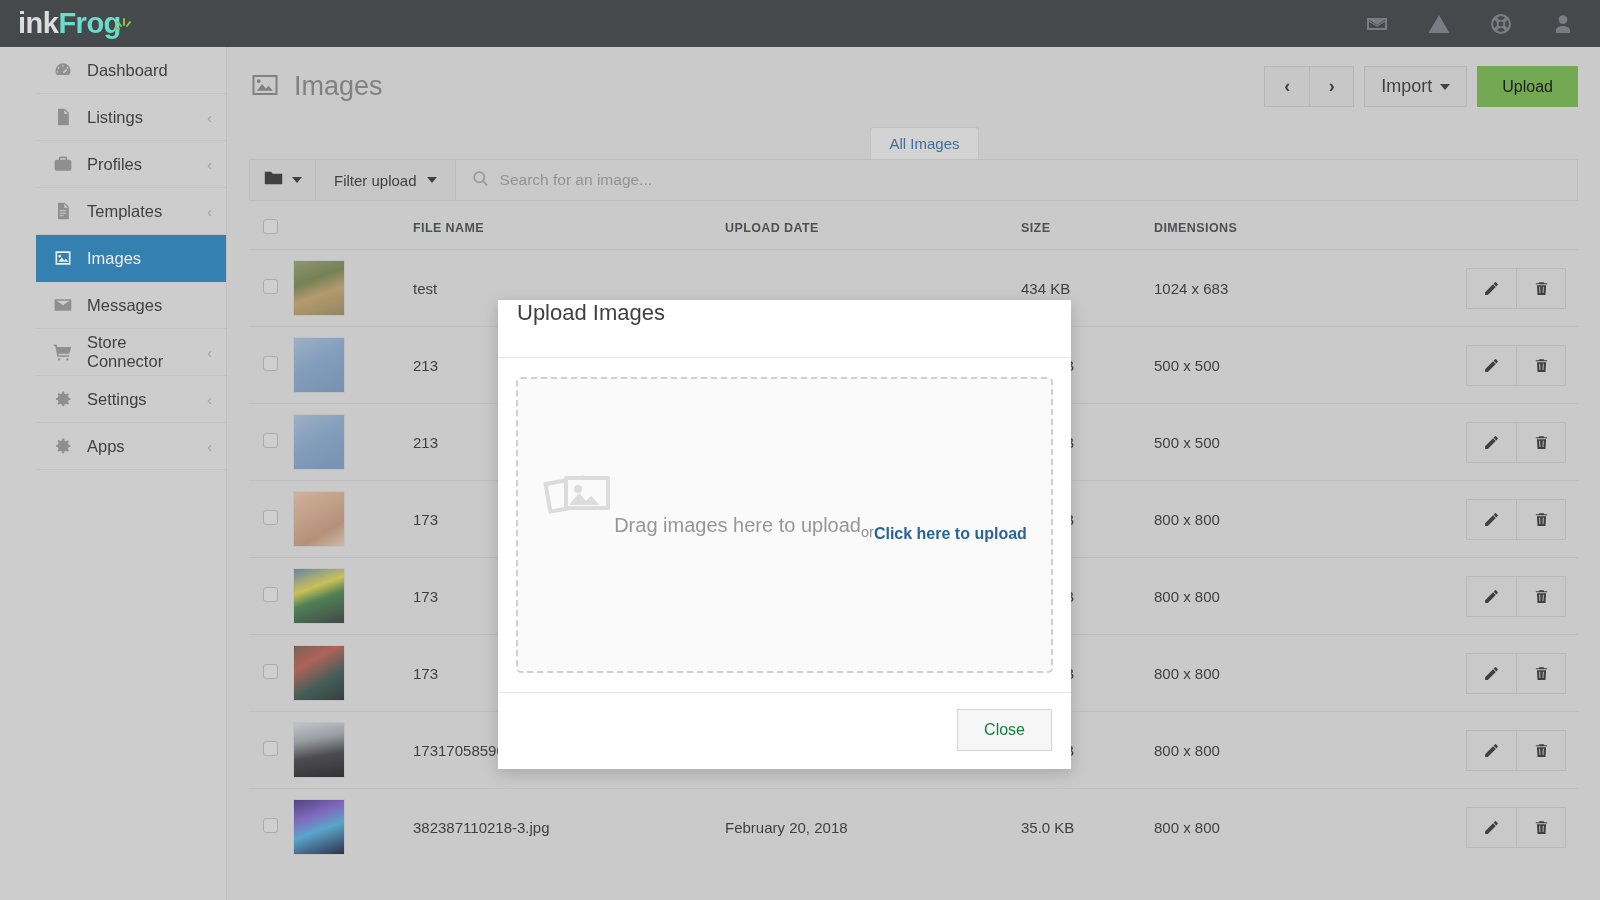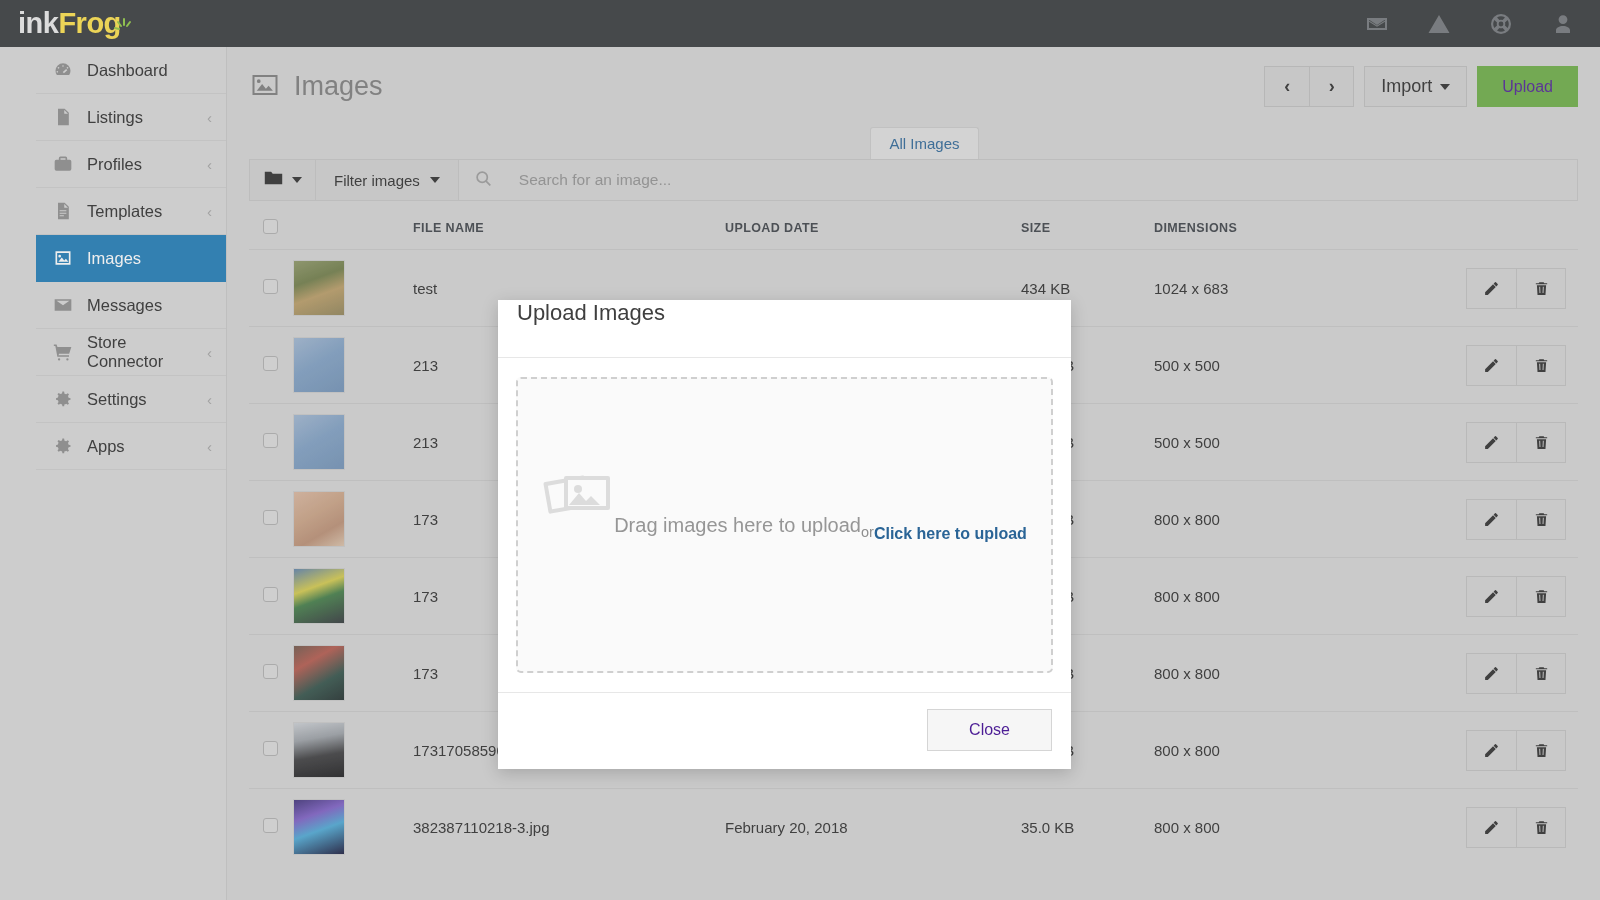--- a/index.html
+++ b/index.html
@@ -13,21 +13,21 @@
 
   
   .topbar {
     position: absolute; top: 0; left: 0; width: 1600px; height: 47px;
     background: #333639;
     display: flex; align-items: center; justify-content: space-between;
     z-index: 30;
   }
   .logo { padding-left: 18px; font-size: 29px; font-weight: bold; letter-spacing: -0.5px; position: relative; }
   .logo .ink { color: #e9e9e9; }
-  .logo .frog { color: #fde047; }
+  .logo .frog { color: #5eead4; }
   .logo .splash { position: absolute; top: 2px; right: -13px; width: 20px; height: 18px; }
   .topicons { display: flex; align-items: center; padding-right: 24px; gap: 36px; }
   .topicons .ticon { width: 26px; height: 26px; display: flex; align-items: center; justify-content: center; cursor: pointer; }
   .topicons .ticon svg { fill: #717579; }
 
   
   .sidebar {
     position: absolute; top: 47px; left: 0; width: 227px; height: 853px;
     background: #d7d7d7; border-right: 1px solid #c6c6c6;
     z-index: 20;
@@ -61,38 +61,38 @@
   .btn {
     background: #d0d0d0; border: 1px solid #bcbcbc; color: #2b2b2b;
     font-family: "Liberation Sans", sans-serif; font-size: 18px;
     height: 41px; padding: 0 16px; cursor: pointer;
     display: flex; align-items: center; justify-content: center;
   }
   .navbtns .btn { width: 45px; padding: 0; font-size: 18px; font-weight: bold; }
   .navbtns .btn:first-child { border-right: none; }
   .btn-import { gap: 8px; }
   .caret { width: 0; height: 0; border-left: 5px solid transparent; border-right: 5px solid transparent; border-top: 6px solid #2b2b2b; }
-  .btn-upload { background: #6aab43; border-color: #6aab43; color: #4c1d95; font-size: 16px; padding: 0 24px; }
+  .btn-upload { background: #6aab43; border-color: #6aab43; color: #000000; font-size: 16px; padding: 0 24px; }
 
   
   .tabsrow { padding-left: 22px; height: 33px; display: flex; align-items: flex-end; justify-content: center; }
   .tab {
     background: #dedede; border: 1px solid #c8c8c8; border-bottom: none;
     border-radius: 3px 3px 0 0;
     color: #2a6496; font-size: 15px; padding: 8px 18px 8px 18px;
     cursor: pointer; line-height: 1;
   }
 
   .panel { margin: 0 22px 0 22px; background: transparent; }
 
   .filterbar { display: flex; align-items: stretch; height: 42px; border: 1px solid #c4c4c4; background: #d0d0d0; }
   .fb-folder { width: 66px; display: flex; align-items: center; justify-content: center; gap: 9px; border-right: 1px solid #c4c4c4; cursor: pointer; }
   .fb-folder svg { fill: #2b2b2b; }
   .fb-filter { display: flex; align-items: center; gap: 10px; padding: 0 18px; border-right: 1px solid #c4c4c4; font-size: 15px; color: #2b2b2b; cursor: pointer; }
-  .fb-search { flex: 1; display: flex; align-items: center; gap: 27px; padding: 0 16px; background: #d3d3d3; }
+  .fb-search { flex: 1; display: flex; align-items: center; gap: 11px; padding: 0 16px; background: #d3d3d3; }
   .fb-search svg { fill: none; stroke: #9a9a9a; stroke-width: 2; }
   .fb-search .ph { color: #919191; font-size: 15.5px; }
 
   
   table { width: 100%; border-collapse: collapse; }
   thead th {
     text-align: left; font-size: 12.5px; font-weight: bold; letter-spacing: 0.4px;
     color: #3a3f45; padding: 18px 0 12px 0; margin-left: 32px;
   }
   tbody td { border-top: 1px solid #c6c6c6; font-size: 15px; color: #2b2b2b; height: 77px; vertical-align: middle; }
@@ -127,21 +127,21 @@
     height: 296px; border: 2px dashed #cfcfcf; border-radius: 5px; background: #fafafa;
     display: flex; flex-direction: row; align-items: center; justify-content: center;
     cursor: pointer;
   }
   .dropzone .dzicon { margin-bottom: 58px; }
   .dropzone .dzicon svg { fill: #dcdcdc; }
   .dz-main { font-size: 20px; color: #969696; }
   .dz-or { font-size: 14.5px; color: #8e8e8e; margin-top: 14px; }
   .dz-link { font-size: 16px; color: #2a6496; margin-top: 17px; font-weight: bold; }
   .modal-foot { height: 74px; border-top: 1px solid #e7e7e7; display: flex; align-items: center; justify-content: flex-end; padding: 0 19px; }
-  .btn-close { background: #f6f6f6; border: 1px solid #d5d5d5; color: #4c1d95; font-size: 16px; padding: 11px 41px; font-family: "Liberation Sans", sans-serif; cursor: pointer; }
+  .btn-close { background: #f6f6f6; border: 1px solid #d5d5d5; color: #15803d; font-size: 16px; padding: 11px 26px; font-family: "Liberation Sans", sans-serif; cursor: pointer; }
 </style>
 </head>
 <body>
 
 <div class="app">
 
   <div class="topbar">
     <div class="logo">
       <span class="ink">ink</span><span class="frog">Frog</span>
       <span class="splash">
@@ -294,21 +294,21 @@
 
     <div class="panel">
       <div class="filterbar">
         <div class="fb-folder">
           <span><svg width="19" height="16" viewBox="0 0 24 20">
                 <path d="M1 2h8l2 2.6h12V18H1V2z"></path>
               </svg></span>
           <span class="caret"></span>
         </div>
         <div class="fb-filter">
-          <span>Filter images</span>
+          <span>Filter upload</span>
           <span class="caret"></span>
         </div>
         <div class="fb-search">
           <span><svg width="17" height="17" viewBox="0 0 20 20">
                 <circle cx="8.5" cy="8.5" r="6"></circle>
                 <line x1="13" y1="13" x2="18" y2="18"></line>
               </svg></span>
           <span class="ph">Search for an image...</span>
         </div>
       </div>

